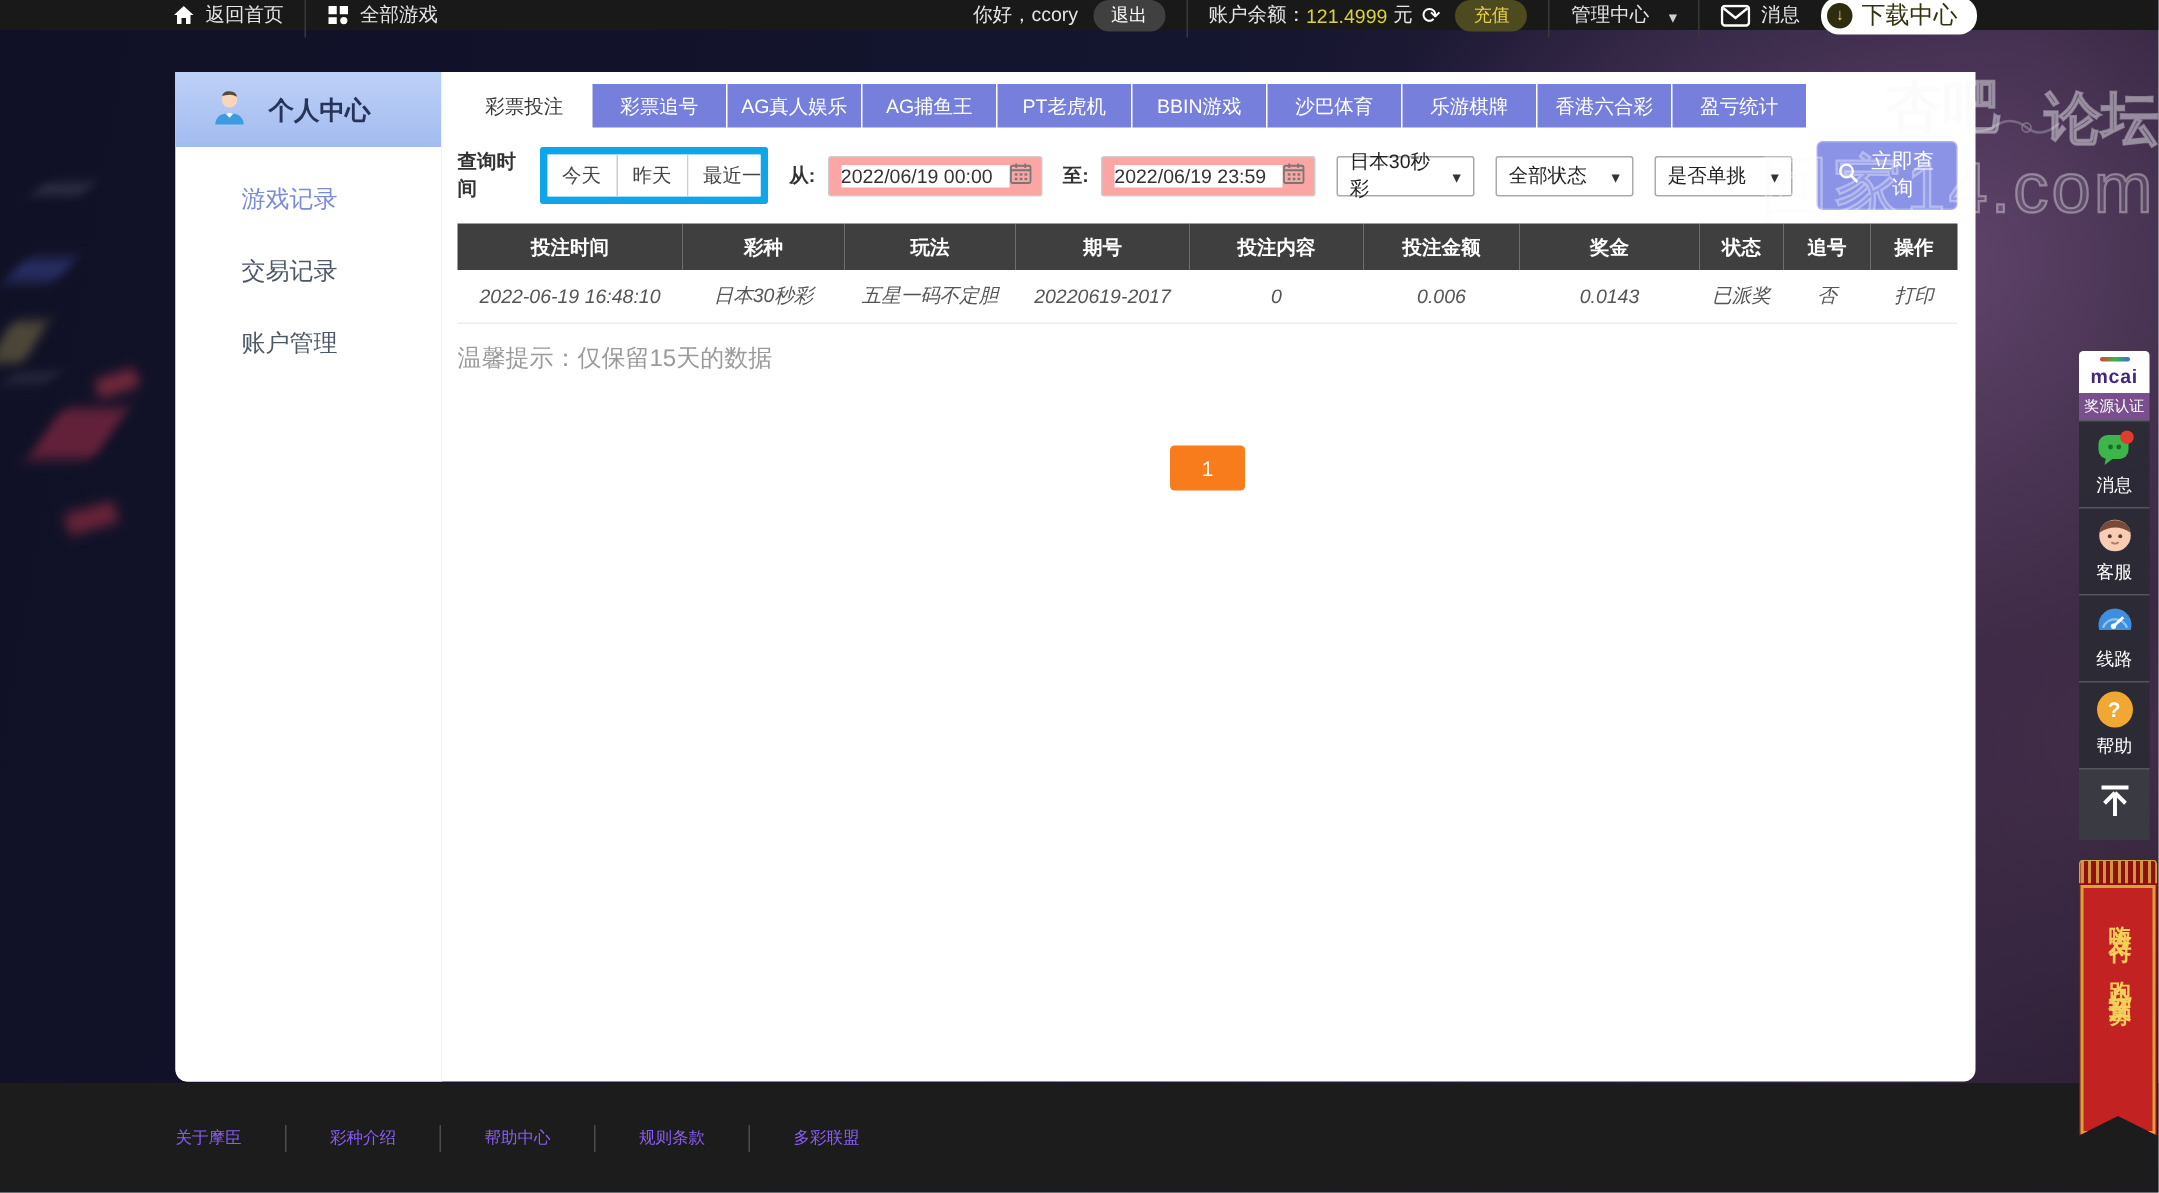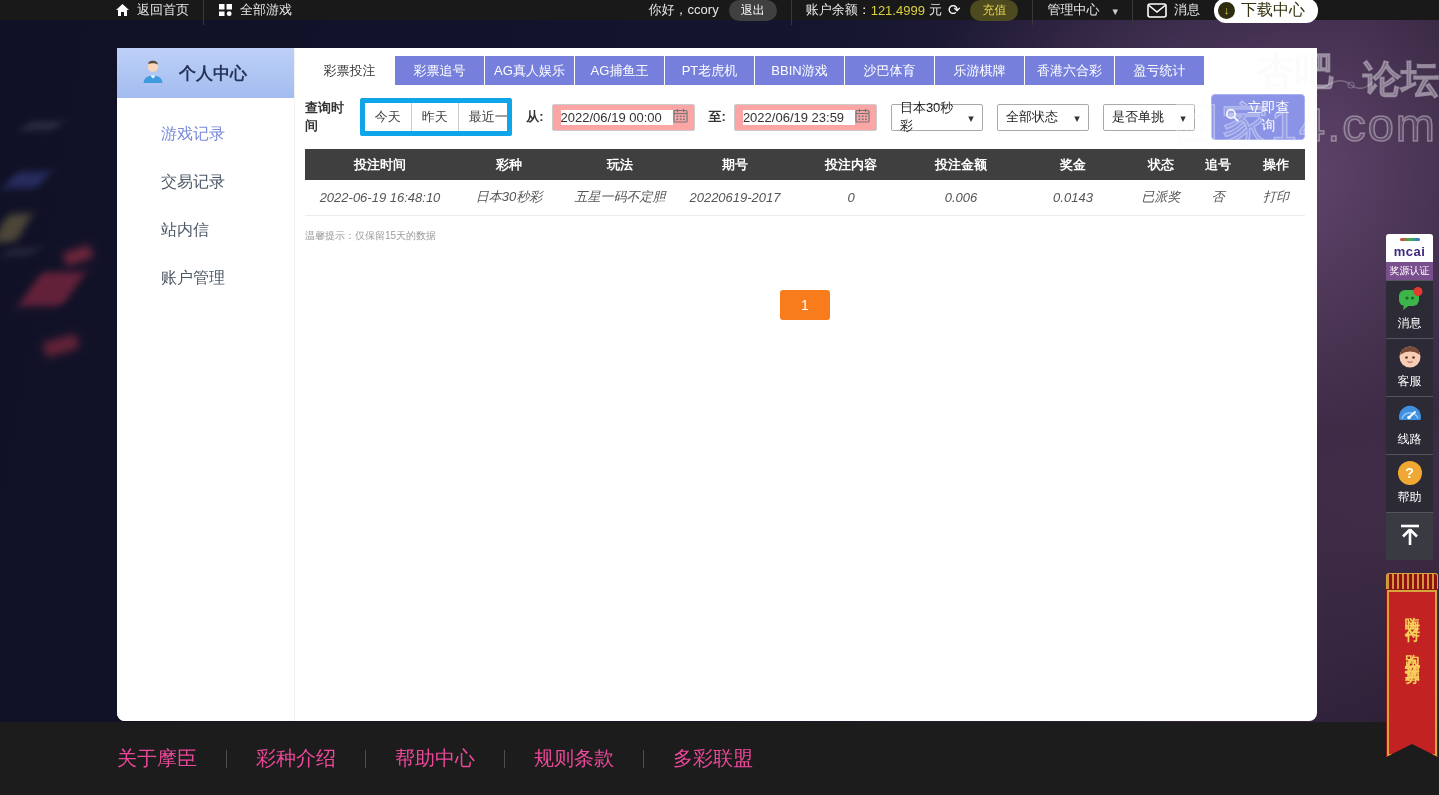--- a/index.html
+++ b/index.html
@@ -96,21 +96,21 @@
   table.records { width:1000px; border-collapse:collapse; margin-top:9px; table-layout:fixed; }
   table.records th {
     background:#3f3f3f; color:#fff; font-size:13px; font-weight:bold; height:31px;
   }
   table.records td {
     height:35px; text-align:center; font-size:13px; color:#555;
     border-bottom:1px solid #ececec; background:#fff;font-style:italic;
   }
   td.red { color:#e45252; }
   td.action { cursor:pointer; }
-  .tip { margin-top:13px; font-size:10px; color:#9a9a9a; }
+  .tip { margin-top:13px; font-size:16px; color:#9a9a9a; }
 
   .pager { width:1000px; display:flex; justify-content:center; margin-top:47px; }
   .page-btn {
     width:50px; height:30px; background:#f97c1c; color:#fff; border:none; border-radius:3px;
     font-size:14px; cursor:pointer;
   }
 
   
   .floatbar { position:absolute; right:6px; top:234px; width:47px; z-index:9; }
   .logo-box { background:#fff; border-radius:3px 3px 0 0; padding:4px 0 2px; text-align:center; }
@@ -155,21 +155,21 @@
     color:rgba(230,230,240,0.18); -webkit-text-stroke:1px rgba(255,255,255,0.35); }
   .wm-swirl { position:absolute; top:28px; right:64px; opacity:0.4; }
   .wm-domain { position:absolute; top:50px; right:2px; font-size:47px; font-weight:normal; letter-spacing:2px;
     color:rgba(235,235,245,0.10); -webkit-text-stroke:1.5px rgba(255,255,255,0.35); white-space:nowrap; }
 
   
   .footer {
     position:absolute; left:0; bottom:0; width:100%; height:73px; background:#1c1c1c; z-index:4;
     display:flex; align-items:center; padding-left:117px;
   }
-  .footer a { color:#ec4899; font-size:20px; text-decoration:none; cursor:pointer; }
+  .footer a { color:#8b5cf6; font-size:11px; text-decoration:none; cursor:pointer; }
   .f-sep { width:1px; height:18px; background:#4d4d4d; margin:0 29px; }
 </style>
 </head>
 <body>
 
 <div class="deco d1"></div>
 <div class="deco d2"></div>
 <div class="deco d3"></div>
 <div class="deco d4"></div>
 <div class="deco d5"></div>
@@ -237,21 +237,20 @@
           <path d="M9 7 Q10 3.5 14 3.8 Q18.5 4 19 7.5 Q16 6 14 6.2 Q11 6.3 9 7 Z" fill="#57493a"></path>
           <path d="M4.5 26 Q5 18.5 14 18.5 Q23 18.5 23.5 26 Z" fill="#3f9be0"></path>
           <path d="M11.5 18.8 L14 21.5 L16.5 18.8 Q14 17.8 11.5 18.8 Z" fill="#fff"></path>
         </svg>
       </span>
       <span>个人中心</span>
     </div>
     <ul class="sb-menu">
       <li class="active">游戏记录</li>
       <li>交易记录</li>
-      <li>站内信</li>
       <li>账户管理</li>
     </ul>
   </div>
 
   <div class="content">
 
     <div class="tabs">
       <div class="tab active">彩票投注</div>
       <div class="tab">彩票追号</div>
       <div class="tab">AG真人娱乐</div>

